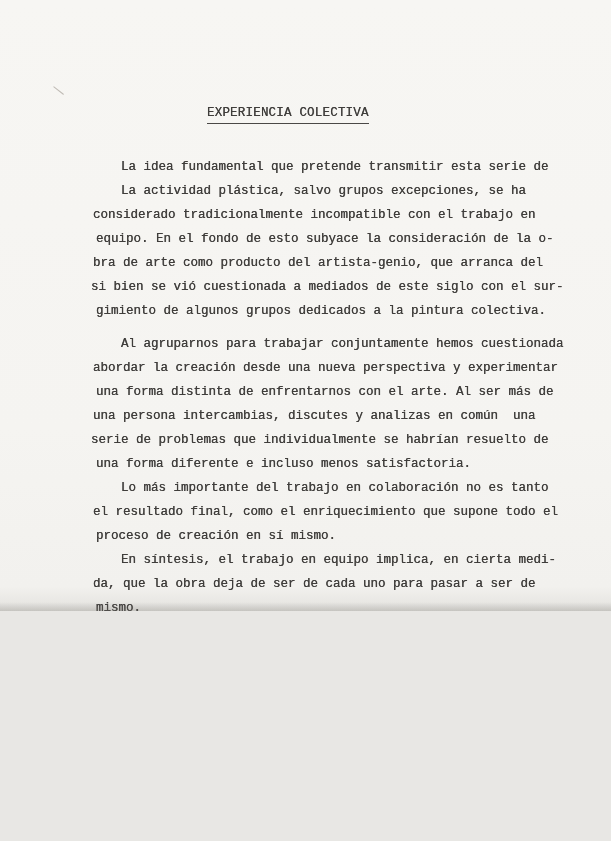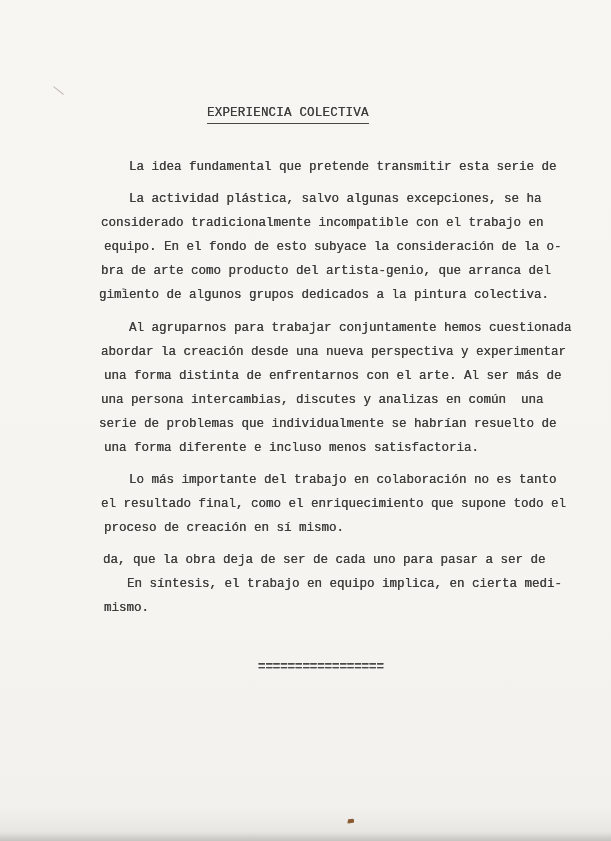--- a/index.html
+++ b/index.html
@@ -3,21 +3,21 @@
 <meta charset="utf-8">
 <style>
   html, body {
     margin: 0;
     padding: 0;
     background: #e8e7e4;
   }
   .paper {
     position: relative;
     width: 611px;
-    height: 841px;
+    height: 611px;
     margin: 0;
     background: linear-gradient(180deg, #f7f6f3 0%, #f5f4f1 70%, #f2f1ee 96%, #e3e2de 100%);
     overflow: hidden;
     font-family: "Liberation Mono", "DejaVu Sans Mono", monospace;
     color: #3f3d3b;
   }
   .content {
     position: absolute;
     top: 0;
     left: 95px;
@@ -27,21 +27,21 @@
     display: inline-block;
     margin: 106px 0 0 112px;
     font-size: 12.5px;
     font-weight: normal;
     letter-spacing: 0.2px;
     border-bottom: 1.3px solid #4a4846;
     padding-bottom: 3px;
     text-shadow: 0 0 0.5px rgba(64,62,60,0.85), 0.4px 0.4px 0 rgba(64,62,60,0.2);
   }
   .para {
-    margin: 8px;
+    margin: 0;
   }
   .para.first {
     margin-top: 31px;
   }
   .para.gap-large { margin-top: 9px; }
   .para.gap-small { margin-top: 6px; }
   .line {
     font-size: 12.5px;
     line-height: 24px;
     white-space: pre-wrap;
@@ -110,45 +110,46 @@
 
   <div class="content">
 
     <h1 class="doc-title">EXPERIENCIA COLECTIVA</h1>
 
     <div class="para first">
       <div class="line indent">La idea fundamental que pretende transmitir esta serie de</div>
     </div>
 
     <div class="para">
-      <div class="line indent">La actividad plástica, salvo algunas excepciones, se ha</div>
+      <div class="line indent">La actividad plástica, salvo grupos excepciones, se ha</div>
       <div class="line">considerado tradicionalmente incompatible con el trabajo en</div>
       <div class="line">equipo. En el fondo de esto subyace la consideración de la o-</div>
       <div class="line">bra de arte como producto del artista-genio, que arranca del</div>
+      <div class="line">si bien se vió cuestionada a mediados de este siglo con el sur-</div>
       <div class="line">gimiento de algunos grupos dedicados a la pintura colectiva.</div>
     </div>
 
     <div class="para gap-large">
       <div class="line indent">Al agruparnos para trabajar conjuntamente hemos cuestionada</div>
       <div class="line">abordar la creación desde una nueva perspectiva y experimentar</div>
       <div class="line">una forma distinta de enfrentarnos con el arte. Al ser más de</div>
       <div class="line">una persona intercambias, discutes y analizas en común  una</div>
       <div class="line">serie de problemas que individualmente se habrían resuelto de</div>
       <div class="line">una forma diferente e incluso menos satisfactoria.</div>
     </div>
 
     <div class="para">
       <div class="line indent">Lo más importante del trabajo en colaboración no es tanto</div>
       <div class="line">el resultado final, como el enriquecimiento que supone todo el</div>
       <div class="line">proceso de creación en sí mismo.</div>
     </div>
 
     <div class="para">
+      <div class="line indent">En síntesis, el trabajo en equipo implica, en cierta medi-</div>
       <div class="line">da, que la obra deja de ser de cada uno para pasar a ser de</div>
-      <div class="line indent">En síntesis, el trabajo en equipo implica, en cierta medi-</div>
       <div class="line">mismo.</div>
     </div>
 
 
     <div class="divider">=================</div>
 
   </div>
 
   <div class="speck-gray"></div>
   <div class="speck-brown"></div>

